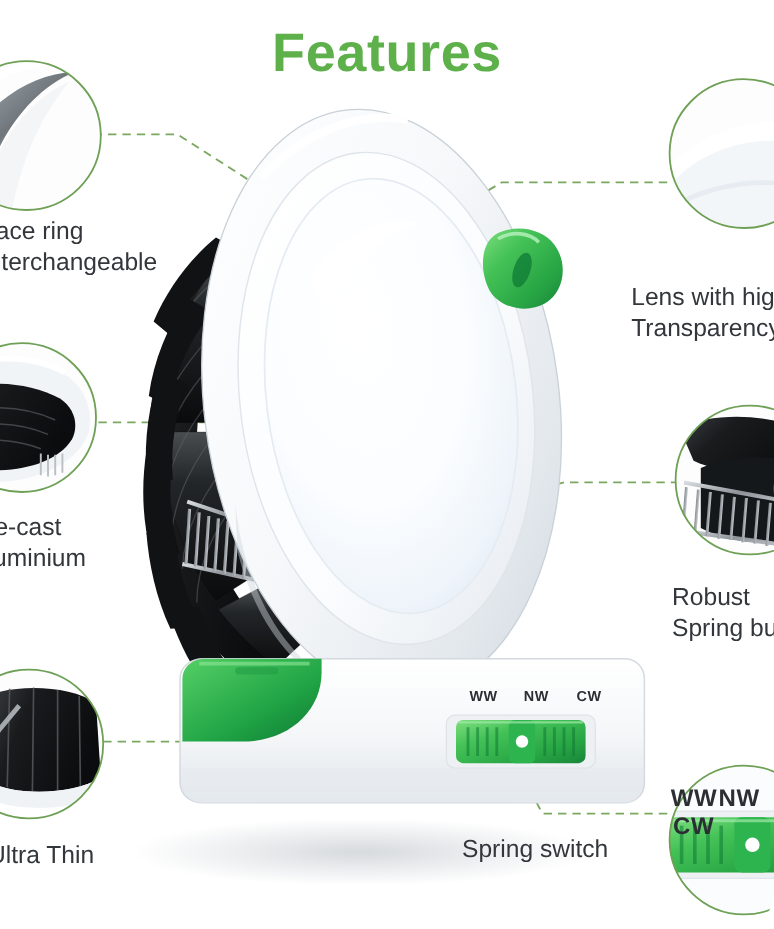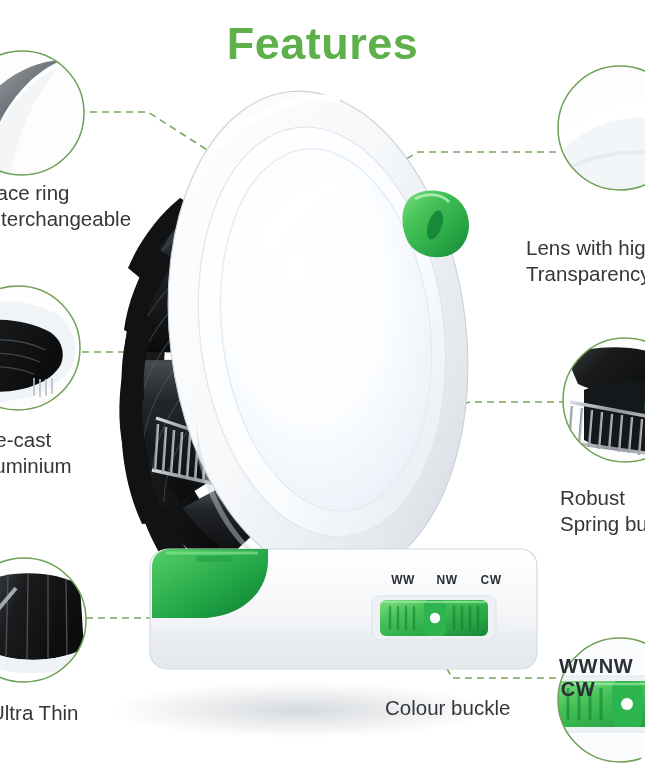--- a/index.html
+++ b/index.html
@@ -421,21 +421,21 @@
     <span class="ln">Lens with high</span>
     <span class="ln">Transparency</span>
   </div>
 
   <div class="callout-label lbl-spring">
     <span class="ln">Robust</span>
     <span class="ln">Spring buckle</span>
   </div>
 
   <div class="callout-label lbl-colour-switch">
-    <span class="ln">Colour buckle</span>
+    <span class="ln">Spring switch</span>
   </div>
 
   <div class="switch-legend legend-main">
     <span>WW</span><span>NW</span><span>CW</span>
   </div>
 
   <div class="switch-legend legend-detail">
     <span>WW</span><span>NW</span><span>CW</span>
   </div>
 

